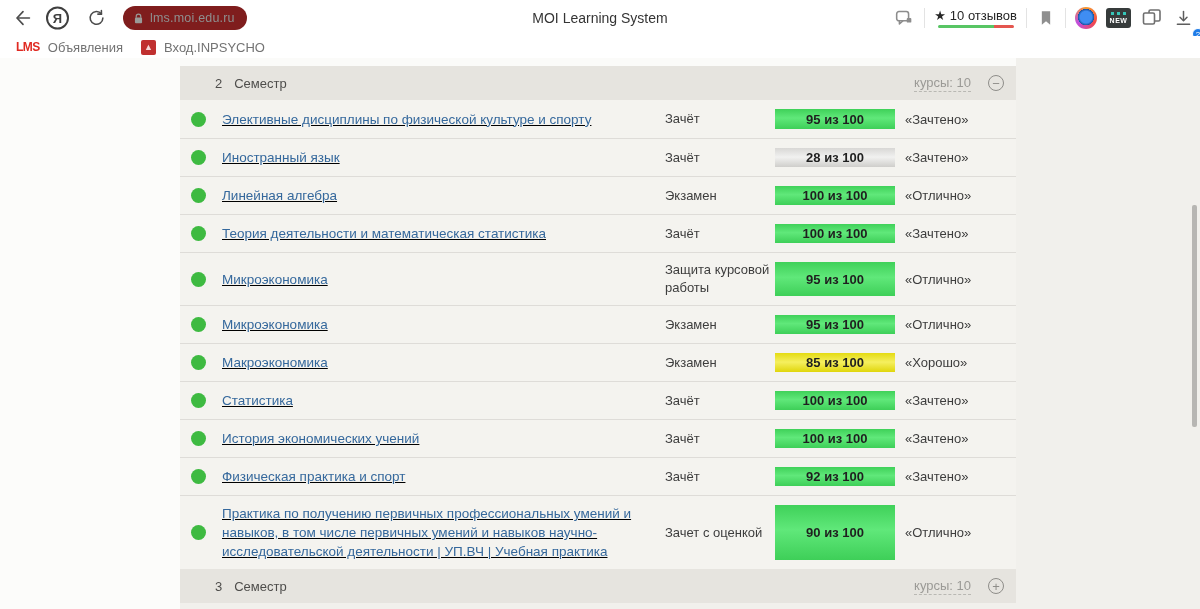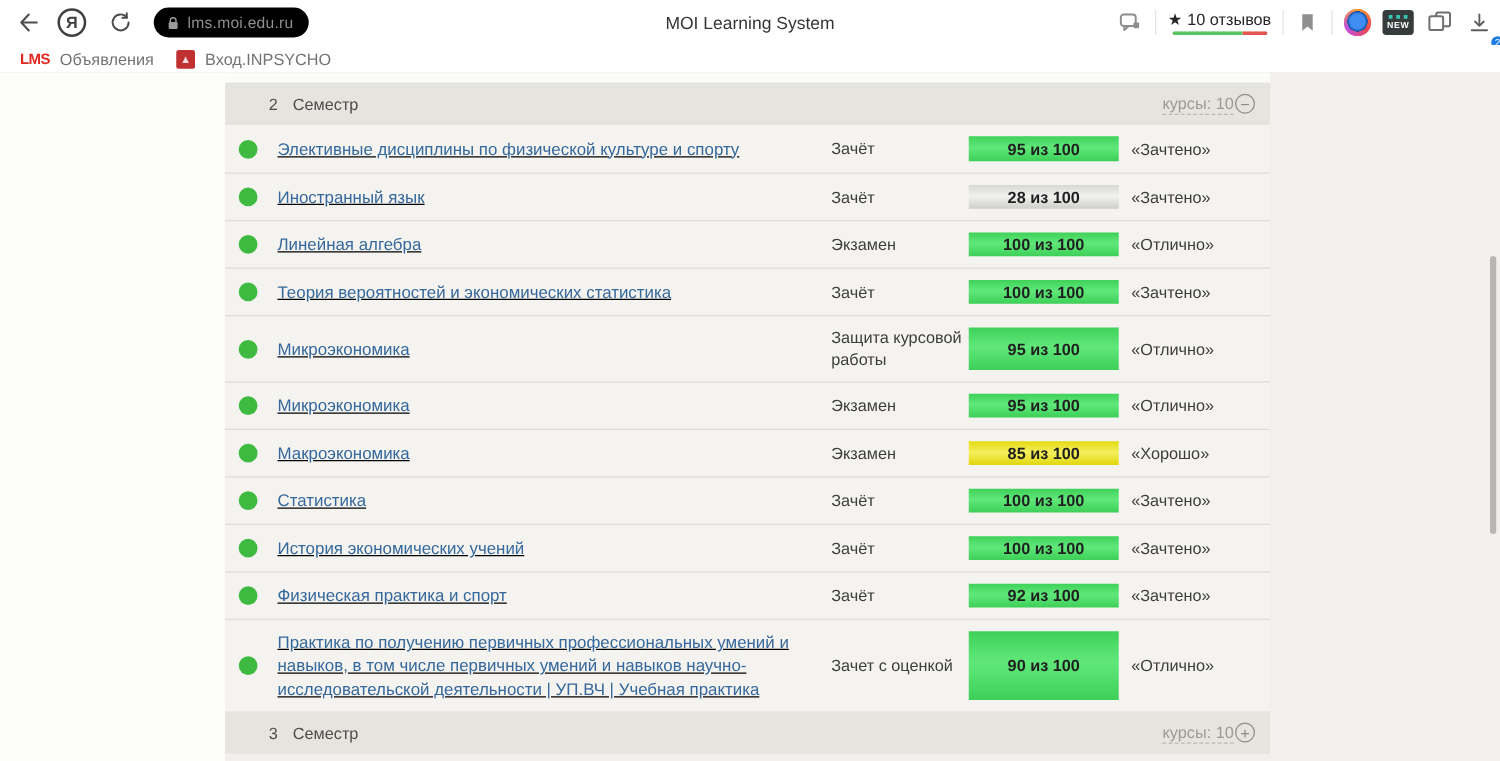--- a/index.html
+++ b/index.html
@@ -5,21 +5,21 @@
   * { margin:0; padding:0; box-sizing:border-box; }
   html,body { width:1200px; height:609px; overflow:hidden; }
   body { position:relative; font-family:"Liberation Sans", sans-serif; background:#fff; }
 
   
   .toolbar { position:relative; height:36px; background:#fff; }
   .tb-icon { position:absolute; top:50%; transform:translateY(-50%); display:flex; align-items:center; justify-content:center; cursor:pointer; }
   .back-btn { left:12px; }
   .ya-btn { left:46px; width:23px; height:23px; border:2px solid #3f3f3f; border-radius:50%; font-size:13px; font-weight:bold; color:#3f3f3f; }
   .refresh-btn { left:86px; }
-  .addr-pill { position:absolute; left:123px; top:6px; width:124px; height:24px; background:#000000; border-radius:12px; display:flex; align-items:center; padding:0 9px; gap:5px; cursor:text; }
+  .addr-pill { position:absolute; left:123px; top:6px; width:124px; height:24px; background:#7f1d1d; border-radius:12px; display:flex; align-items:center; padding:0 9px; gap:5px; cursor:text; }
   .addr-text { font-size:12.5px; color:#8f8f8f; letter-spacing:.2px; white-space:nowrap; }
   .tab-title { position:absolute; left:50%; top:50%; transform:translate(-50%,-50%); font-size:14px; color:#353535; white-space:nowrap; }
   .tb-right { position:absolute; right:2px; top:0; height:36px; display:flex; align-items:center; gap:9px; padding-right:4px; }
   .vdiv { width:1px; height:20px; background:#e3e3e3; }
   .reviews { display:flex; flex-direction:column; align-items:center; cursor:pointer; }
   .reviews-line { display:flex; align-items:center; gap:4px; font-size:13px; color:#262626; }
   .reviews-bar { margin-top:2px; width:76px; height:3px; border-radius:2px; overflow:hidden; display:flex; }
   .reviews-bar .g { width:56px; background:#58c564; }
   .reviews-bar .r { width:20px; background:#e4564f; }
   .circle-ext { width:22px; height:22px; border-radius:50%;
@@ -40,21 +40,21 @@
   .bm-label { font-size:13px; color:#737373; }
 
   
   .page { position:absolute; left:0; top:58px; width:1200px; height:551px; background:#f1f0ec; }
   .left-strip { position:absolute; left:0; top:0; width:180px; height:100%; background:#fcfcfa; }
   .content { position:absolute; left:180px; top:0; width:836px; background:#fbfbf9; padding-top:8px; }
 
   .sec-header { height:34px; background:#e6e4df; display:flex; align-items:center; padding:0 8px 0 35px; }
   .sec-num { font-size:13px; color:#4e4d4b; }
   .sec-title { font-size:13px; color:#4e4d4b; margin-left:12px; }
-  .sec-right { margin-left:auto; display:flex; align-items:center; gap:1px; padding-right:4px; cursor:pointer; }
+  .sec-right { margin-left:auto; display:flex; align-items:center; gap:17px; padding-right:4px; cursor:pointer; }
   .sec-courses { font-size:13px; color:#9b9a96; border-bottom:1px dashed #b9b8b3; padding-bottom:1px; }
   .toggle-circle { width:16px; height:16px; border:1.5px solid #8e8d89; border-radius:50%; color:#8e8d89; font-size:13px; line-height:13px; display:flex; align-items:center; justify-content:center; }
 
   .row { display:flex; align-items:center; background:#f4f3ef; border-top:1px solid #dedcd8; padding:8px 0; min-height:38px; }
   .row:first-of-type { border-top:none; }
   .cell-dot { flex:0 0 42px; display:flex; align-items:center; padding-left:11px; align-self:center; }
   .dot { width:15px; height:15px; border-radius:50%; background:#3eba41; }
   .cell-name { flex:0 0 438px; font-size:13.5px; line-height:19px;text-decoration:underline; }
   .cell-name a { color:#35689c; text-decoration:none; cursor:pointer; }
   .cell-type { flex:0 0 105px; margin-left:5px; font-size:13px; line-height:18px; color:#3d3d3d; }
@@ -196,21 +196,21 @@
           </div>
           <div class="cell-name"><a>Линейная алгебра</a></div>
           <div class="cell-type">Экзамен</div>
           <div class="cell-badge badge-green">100 из 100</div>
           <div class="cell-grade">«Отлично»</div>
         </div>
         <div class="row">
           <div class="cell-dot">
             <span class="dot"></span>
           </div>
-          <div class="cell-name"><a>Теория вероятностей и экономических статистика</a></div>
+          <div class="cell-name"><a>Теория деятельности и математическая статистика</a></div>
           <div class="cell-type">Зачёт</div>
           <div class="cell-badge badge-green">100 из 100</div>
           <div class="cell-grade">«Зачтено»</div>
         </div>
         <div class="row">
           <div class="cell-dot">
             <span class="dot"></span>
           </div>
           <div class="cell-name"><a>Микроэкономика</a></div>
           <div class="cell-type">Защита курсовой работы</div>

